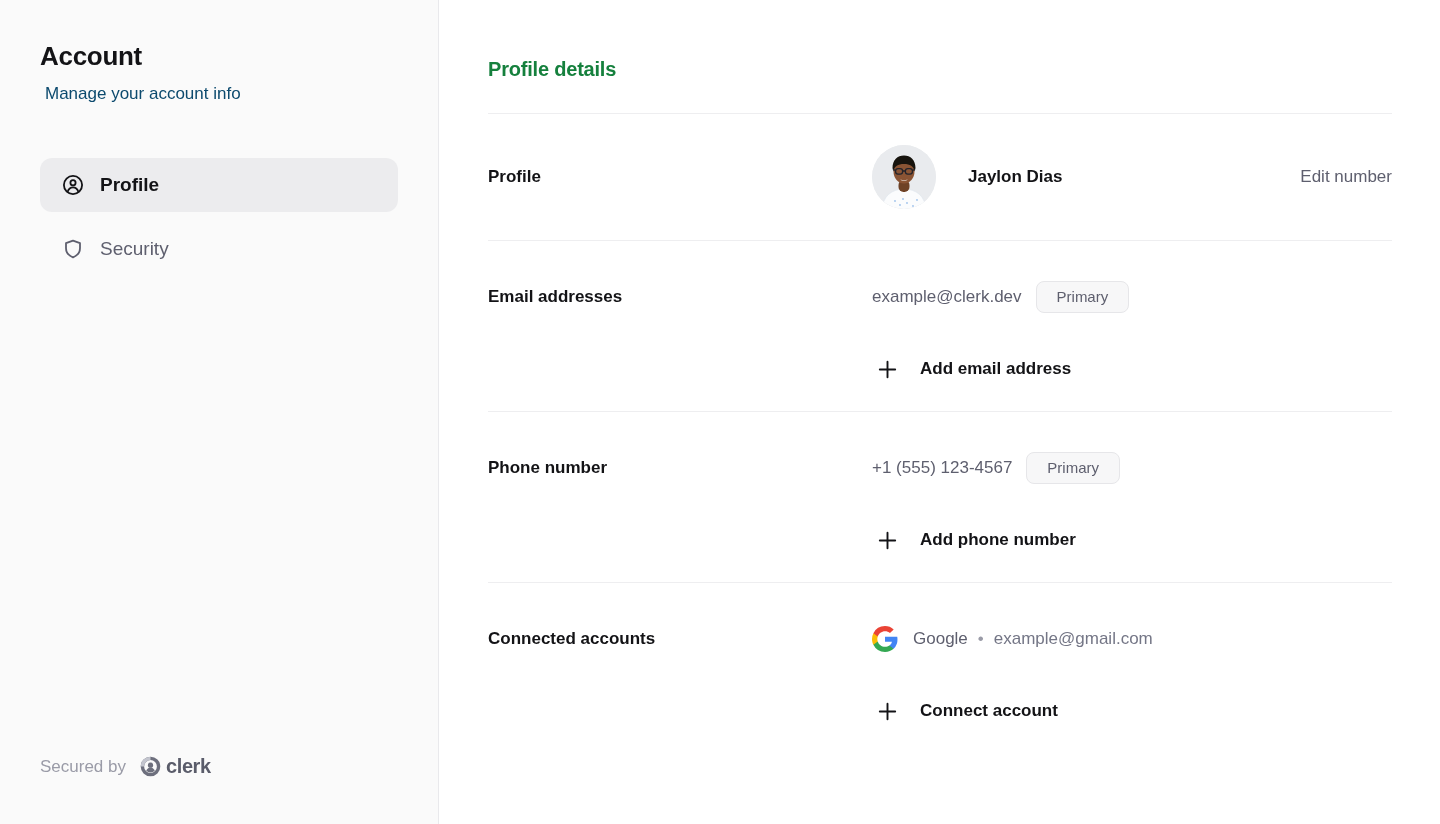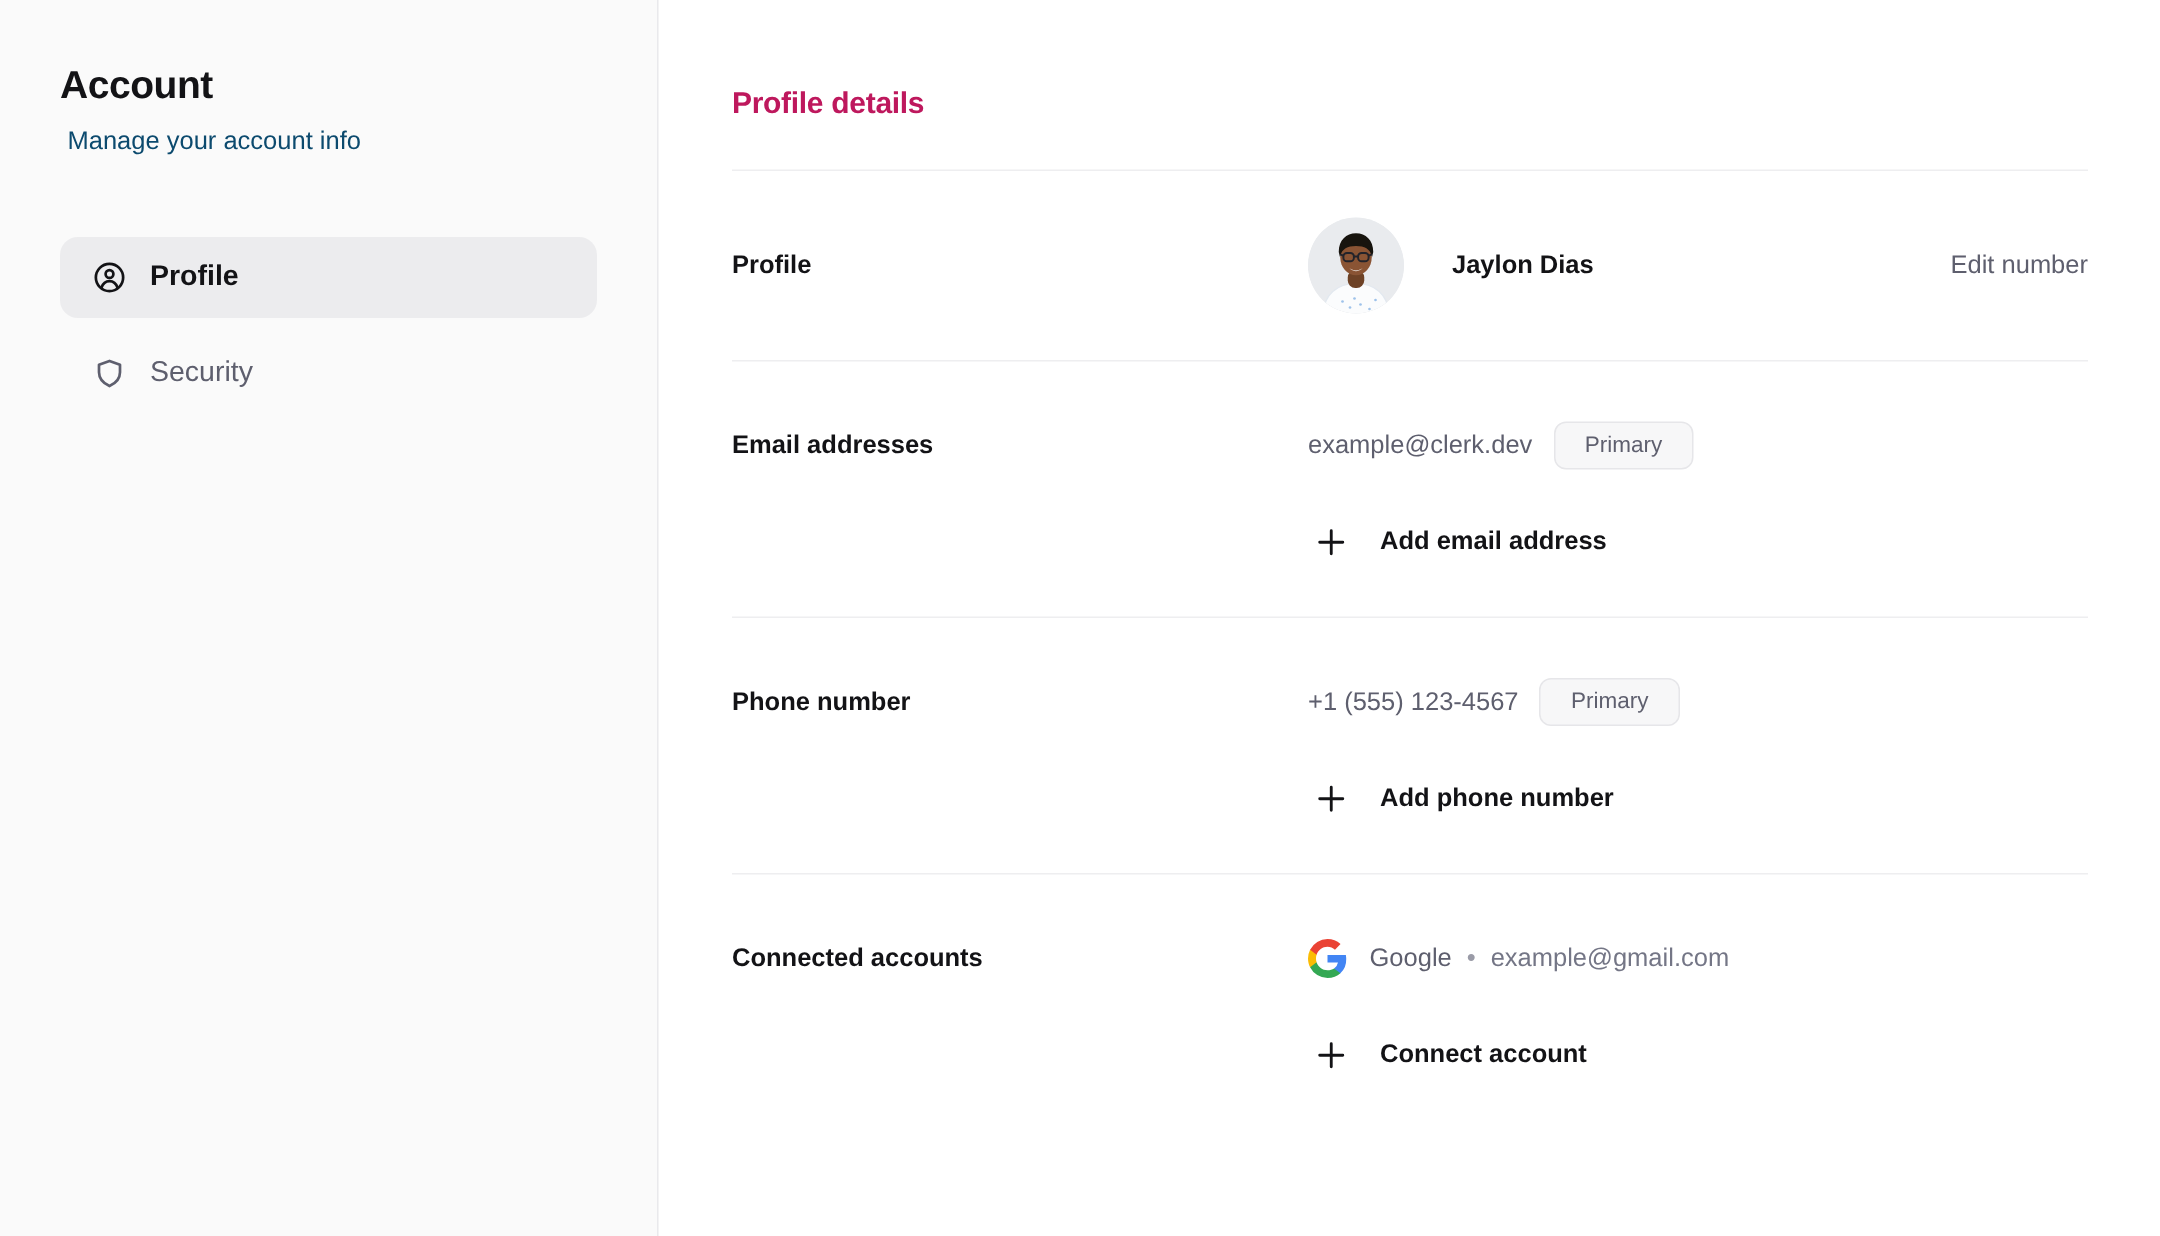--- a/index.html
+++ b/index.html
@@ -45,21 +45,21 @@
   }
   .secured .mark { margin-left: 14px; margin-right: 5px; display: flex; align-items: center; }
   .secured .brand {
     font-size: 20px; font-weight: 700; color: #5a5c6a; letter-spacing: -0.4px;
   }
 
   
   .main { flex: 1 1 auto; padding: 0 48px 0 49px; }
   .main h2 {
     margin: 57px 0 0; font-size: 20px; line-height: 24px;
-    font-weight: 700; color: #be185d; letter-spacing: -0.2px;
+    font-weight: 700; color: #15803d; letter-spacing: -0.2px;
   }
   .divider { border: 0; border-top: 1px solid #eeeef0; margin: 0; }
   .divider.after-title { margin-top: 32px; }
 
   .row { display: grid; grid-template-columns: 384px 1fr; }
   .row-label { font-size: 17px; font-weight: 600; color: #131316; line-height: 36px; }
 
   
   .row.profile { padding: 31px 0; align-items: center; }
   .row.profile .row-label { line-height: 64px; }
@@ -80,21 +80,21 @@
   .value-line { display: flex; align-items: center; height: 36px; }
   .value-text { font-size: 17px; color: #5e5f6e; }
   .badge {
     margin-left: 14px; height: 32px; line-height: 30px;
     padding: 0 20px; border-radius: 8px;
     background: #f7f7f8; border: 1px solid #e6e6e9;
     font-size: 15px; color: #5e5f6e;
   }
   .add-btn {
     margin-top: 28px; height: 36px;
-    display: flex; align-items: center; gap: 23px;
+    display: flex; align-items: flex-end; gap: 23px;
     padding: 0 0 0 6px;
     background: none; border: 0; cursor: pointer;
     font-family: inherit; font-size: 17px; font-weight: 600; color: #131316;
   }
   .add-btn .plus { display: flex; align-items: center; }
 
   .connected-line { display: flex; align-items: center; height: 36px; }
   .gicon { display: flex; align-items: center; margin-right: 15px; }
   .provider { font-size: 17px; color: #5e5f6e; }
   .dot-sep { margin: 0 10px; color: #9a9ba7; font-size: 17px; }
@@ -123,20 +123,32 @@
       <div class="nav-item">
         <span class="nicon">
           <svg width="22" height="22" viewBox="0 0 22 22" fill="none">
             <path d="M11 2.6l7 2.5v5.1c0 4.6-3 7.4-7 9.2-4-1.8-7-4.6-7-9.2V5.1l7-2.5z" stroke="#5e5f6e" stroke-width="1.8" stroke-linejoin="round"></path>
           </svg>
         </span>
         <span>Security</span>
       </div>
     </nav>
 
+    <div class="secured">
+      <span>Secured by</span>
+      <span class="mark">
+        <svg width="21" height="21" viewBox="0 0 21 21" fill="none">
+          <circle cx="10.5" cy="10.5" r="8.1" stroke="#6d6f7d" stroke-width="3.4"></circle>
+          <path d="M2.4 10.5 A8.1 8.1 0 0 1 10.5 2.4" stroke="#c3c5ce" stroke-width="3.4"></path>
+          <circle cx="10.5" cy="9.2" r="2.6" fill="#6d6f7d"></circle>
+          <path d="M6.2 14.6c1.1-2 2.6-3 4.3-3s3.2 1 4.3 3c-1.1 1.2-2.6 1.9-4.3 1.9s-3.2-.7-4.3-1.9z" fill="#6d6f7d"></path>
+        </svg>
+      </span>
+      <span class="brand">clerk</span>
+    </div>
   </aside>
 
   <main class="main">
     <h2>Profile details</h2>
     <hr class="divider after-title">
 
     <div class="row profile">
       <div class="row-label">Profile</div>
       <div class="profile-value">
         <span class="avatar">

